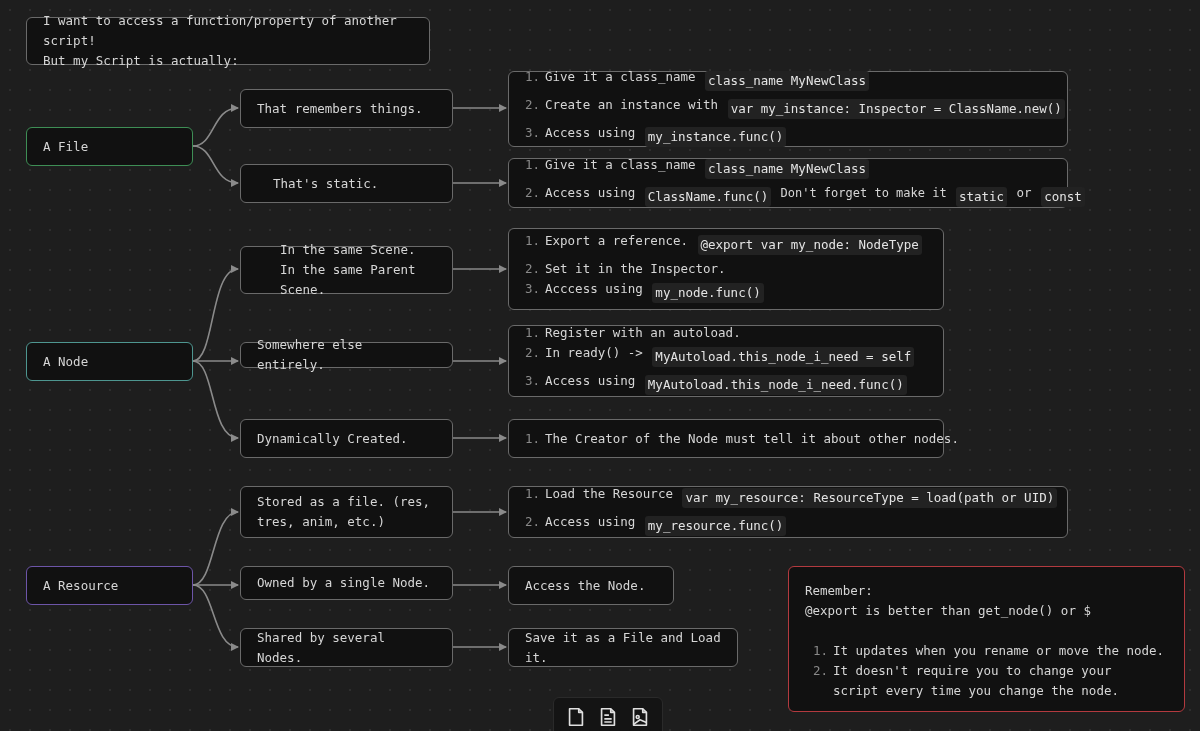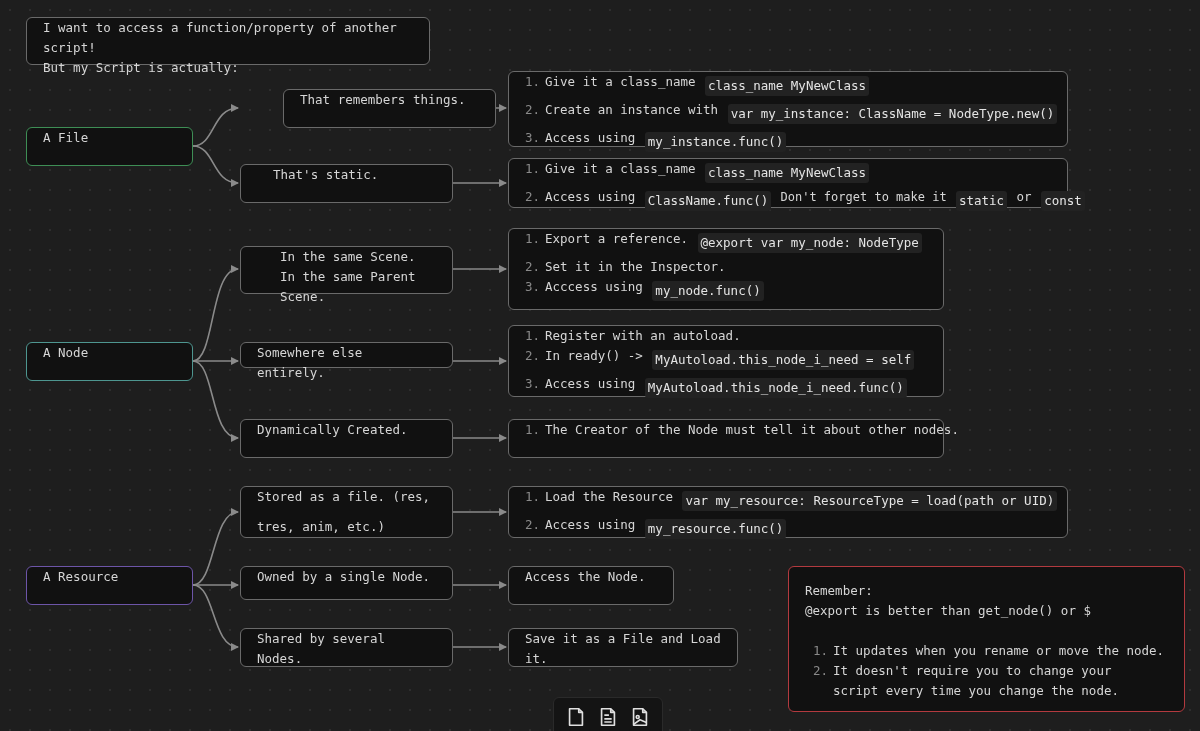--- a/index.html
+++ b/index.html
@@ -8,21 +8,21 @@
     background-color:#1e1e1e;
     background-image: radial-gradient(circle, #2e2e2e 1px, transparent 1.2px);
     background-size: 20px 20px;
     font-family: "DejaVu Sans Mono", "Liberation Mono", monospace;
     color:#d6d6d6;
   }
   .node {
     position:absolute; box-sizing:border-box;
     background:#111111; border:1.5px solid #6a6a6a; border-radius:6px;
     font-size:12.5px; line-height:20px; padding:0 16px;
-    display:flex; flex-direction:column; justify-content:space-between;
+    display:flex; flex-direction:column; justify-content:center;
   }
   .node.green { border-color:#3e8e55; }
   .node.teal { border-color:#4e9690; }
   .node.purple { border-color:#6d55a8; }
   .node.red { border-color:#b33a3f; }
   .ol { margin:0; padding:0; list-style:none; }
   .ol li { display:flex; white-space:nowrap; }
   .ol li .num { color:#8a8a8a; width:20px; flex:none; }
   .code {
     background:#222222; border-radius:3px; padding:0 3px; margin:4px 2px;
@@ -71,34 +71,34 @@
 
 <div class="node" style="left:26px;top:17px;width:404px;height:48px;">
   <div>I want to access a function/property of another script!</div>
   <div>But my Script is actually:</div>
 </div>
 
 <div class="node green" style="left:26px;top:127px;width:167px;height:39px;">
   <div>A File</div>
 </div>
 
-<div class="node" style="left:240px;top:89px;width:213px;height:39px;margin-left:43px;">
+<div class="node" style="left:240px;top:89px;width:213px;height:39px;">
   <div>That remembers things.</div>
 </div>
 <div class="node" style="left:508px;top:71px;width:560px;height:76px;">
   <ol class="ol">
     <li>
         <span class="num">1.</span>
         <span style="white-space:pre">Give it a class_name </span>
         <span class="code">class_name MyNewClass</span>
       </li>
     <li>
         <span class="num">2.</span>
         <span style="white-space:pre">Create an instance with </span>
-        <span class="code">var my_instance: ClassName = NodeType.new()</span>
+        <span class="code">var my_instance: Inspector = ClassName.new()</span>
       </li>
     <li>
         <span class="num">3.</span>
         <span style="white-space:pre">Access using </span>
         <span class="code">my_instance.func()</span>
       </li>
   </ol>
 </div>
 
 <div class="node" style="left:240px;top:164px;width:213px;height:39px;padding-left:32px;">

